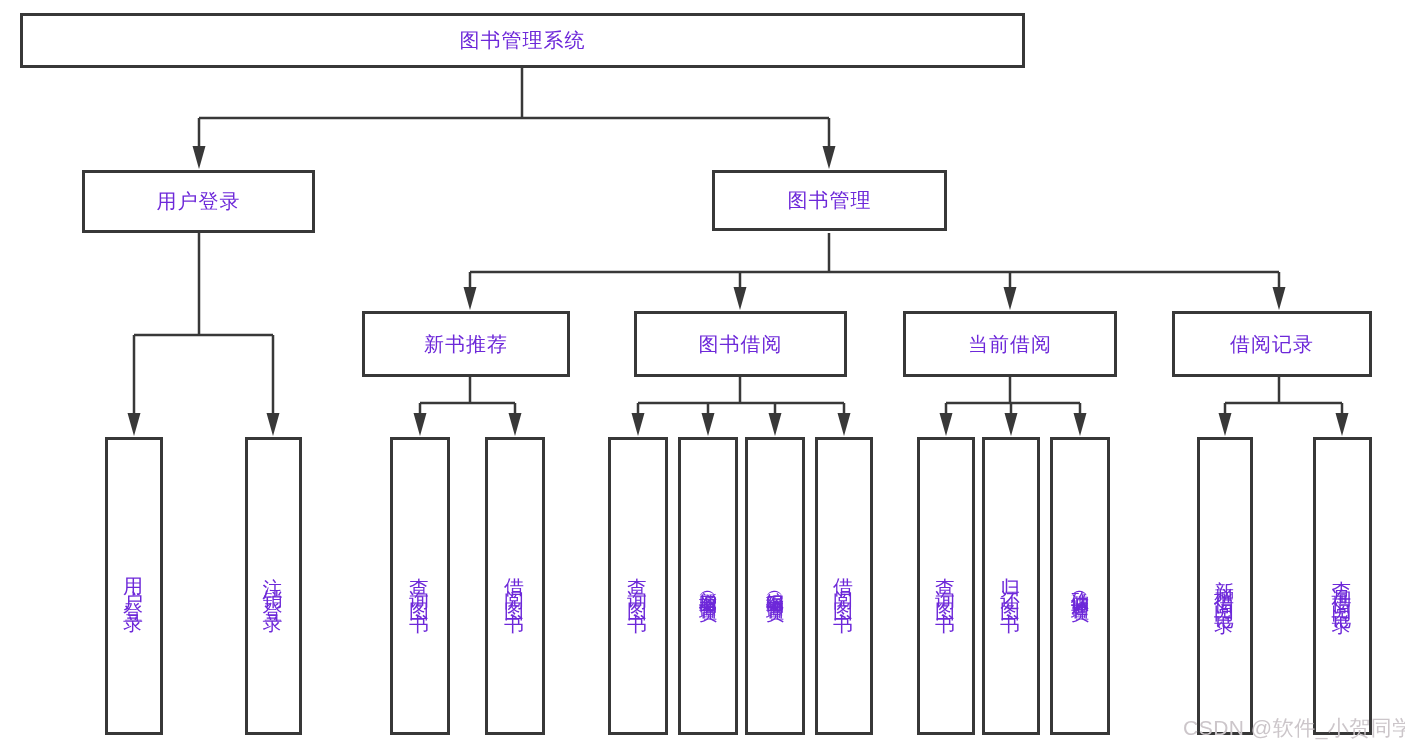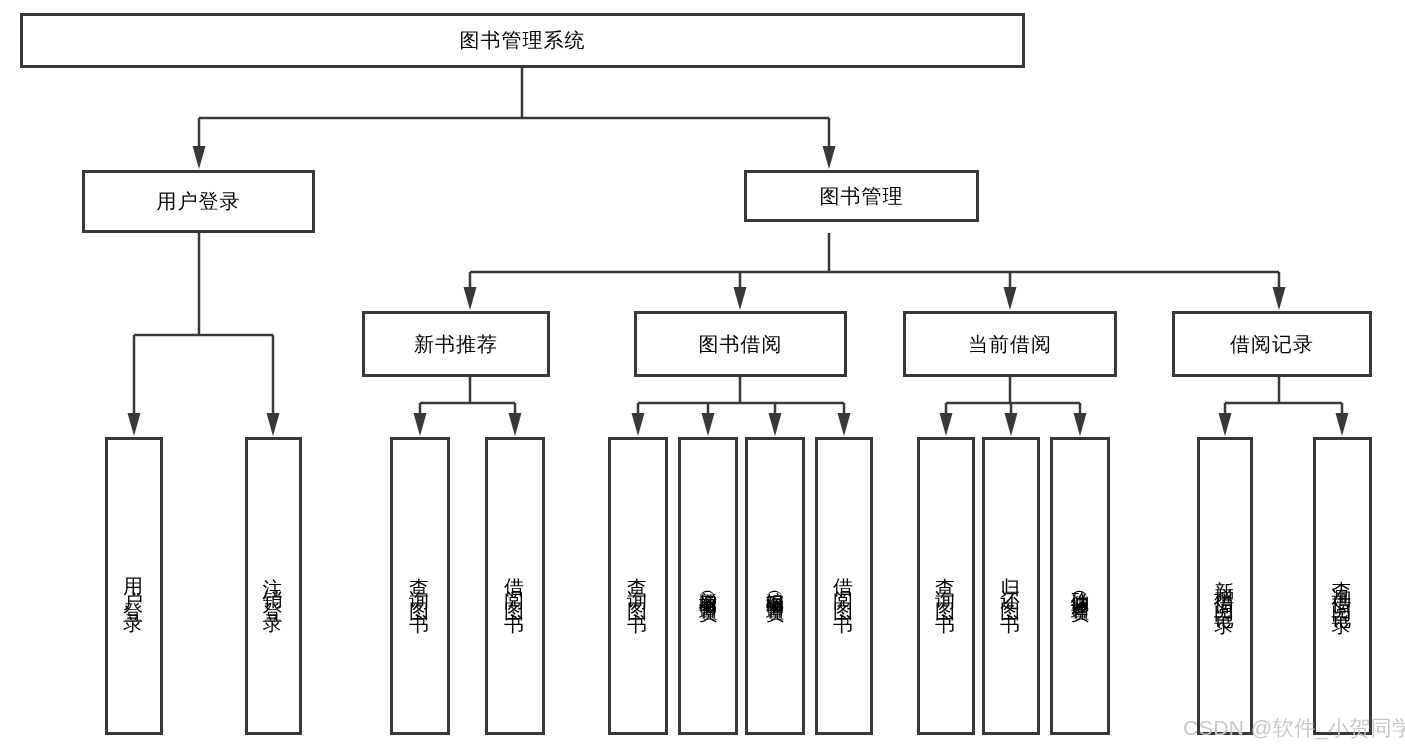--- a/index.html
+++ b/index.html
@@ -24,21 +24,21 @@
   }
   .node {
     position: absolute;
     box-sizing: border-box;
     background: #ffffff;
     border: 3px solid #383838;
     display: flex;
     align-items: center;
     justify-content: center;
     font-size: 20px;
-    color: #000000;
+    color: #6d28d9;
     letter-spacing: 1px;
     white-space: nowrap;
   }
   .leaf {
     writing-mode: vertical-rl;
     text-orientation: mixed;
   }
   .leaf .vtext {
     writing-mode: vertical-rl;
     text-orientation: mixed;
@@ -96,23 +96,23 @@
       <polygon points="1004.5,413 1017.5,413 1011,436"></polygon>
       <polygon points="1073.5,413 1086.5,413 1080,436"></polygon>
       <polygon points="1218.5,413 1231.5,413 1225,436"></polygon>
       <polygon points="1335.5,413 1348.5,413 1342,436"></polygon>
     </g>
   </svg>
 
   <div class="node" style="left:20px; top:13px; width:1005px; height:55px;">图书管理系统</div>
 
   <div class="node" style="left:82px; top:170px; width:233px; height:63px;">用户登录</div>
-  <div class="node" style="left:744px; top:170px; width:235px; height:52px;">图书管理</div>
+  <div class="node" style="left:712px; top:170px; width:235px; height:61px;">图书管理</div>
 
-  <div class="node" style="left:362px; top:311px; width:188px; height:66px;">新书推荐</div>
+  <div class="node" style="left:362px; top:311px; width:208px; height:66px;">新书推荐</div>
   <div class="node" style="left:903px; top:311px; width:214px; height:66px;">当前借阅</div>
   <div class="node" style="left:634px; top:311px; width:213px; height:66px;">图书借阅</div>
   <div class="node" style="left:1172px; top:311px; width:200px; height:66px;">借阅记录</div>
 
   <div class="node leaf len4" style="left:105px; top:437px; width:58px; height:298px;">
     <span class="vtext">用户登录</span>
   </div>
   <div class="node leaf len4" style="left:245px; top:437px; width:57px; height:298px;">
     <span class="vtext">注销登录</span>
   </div>

